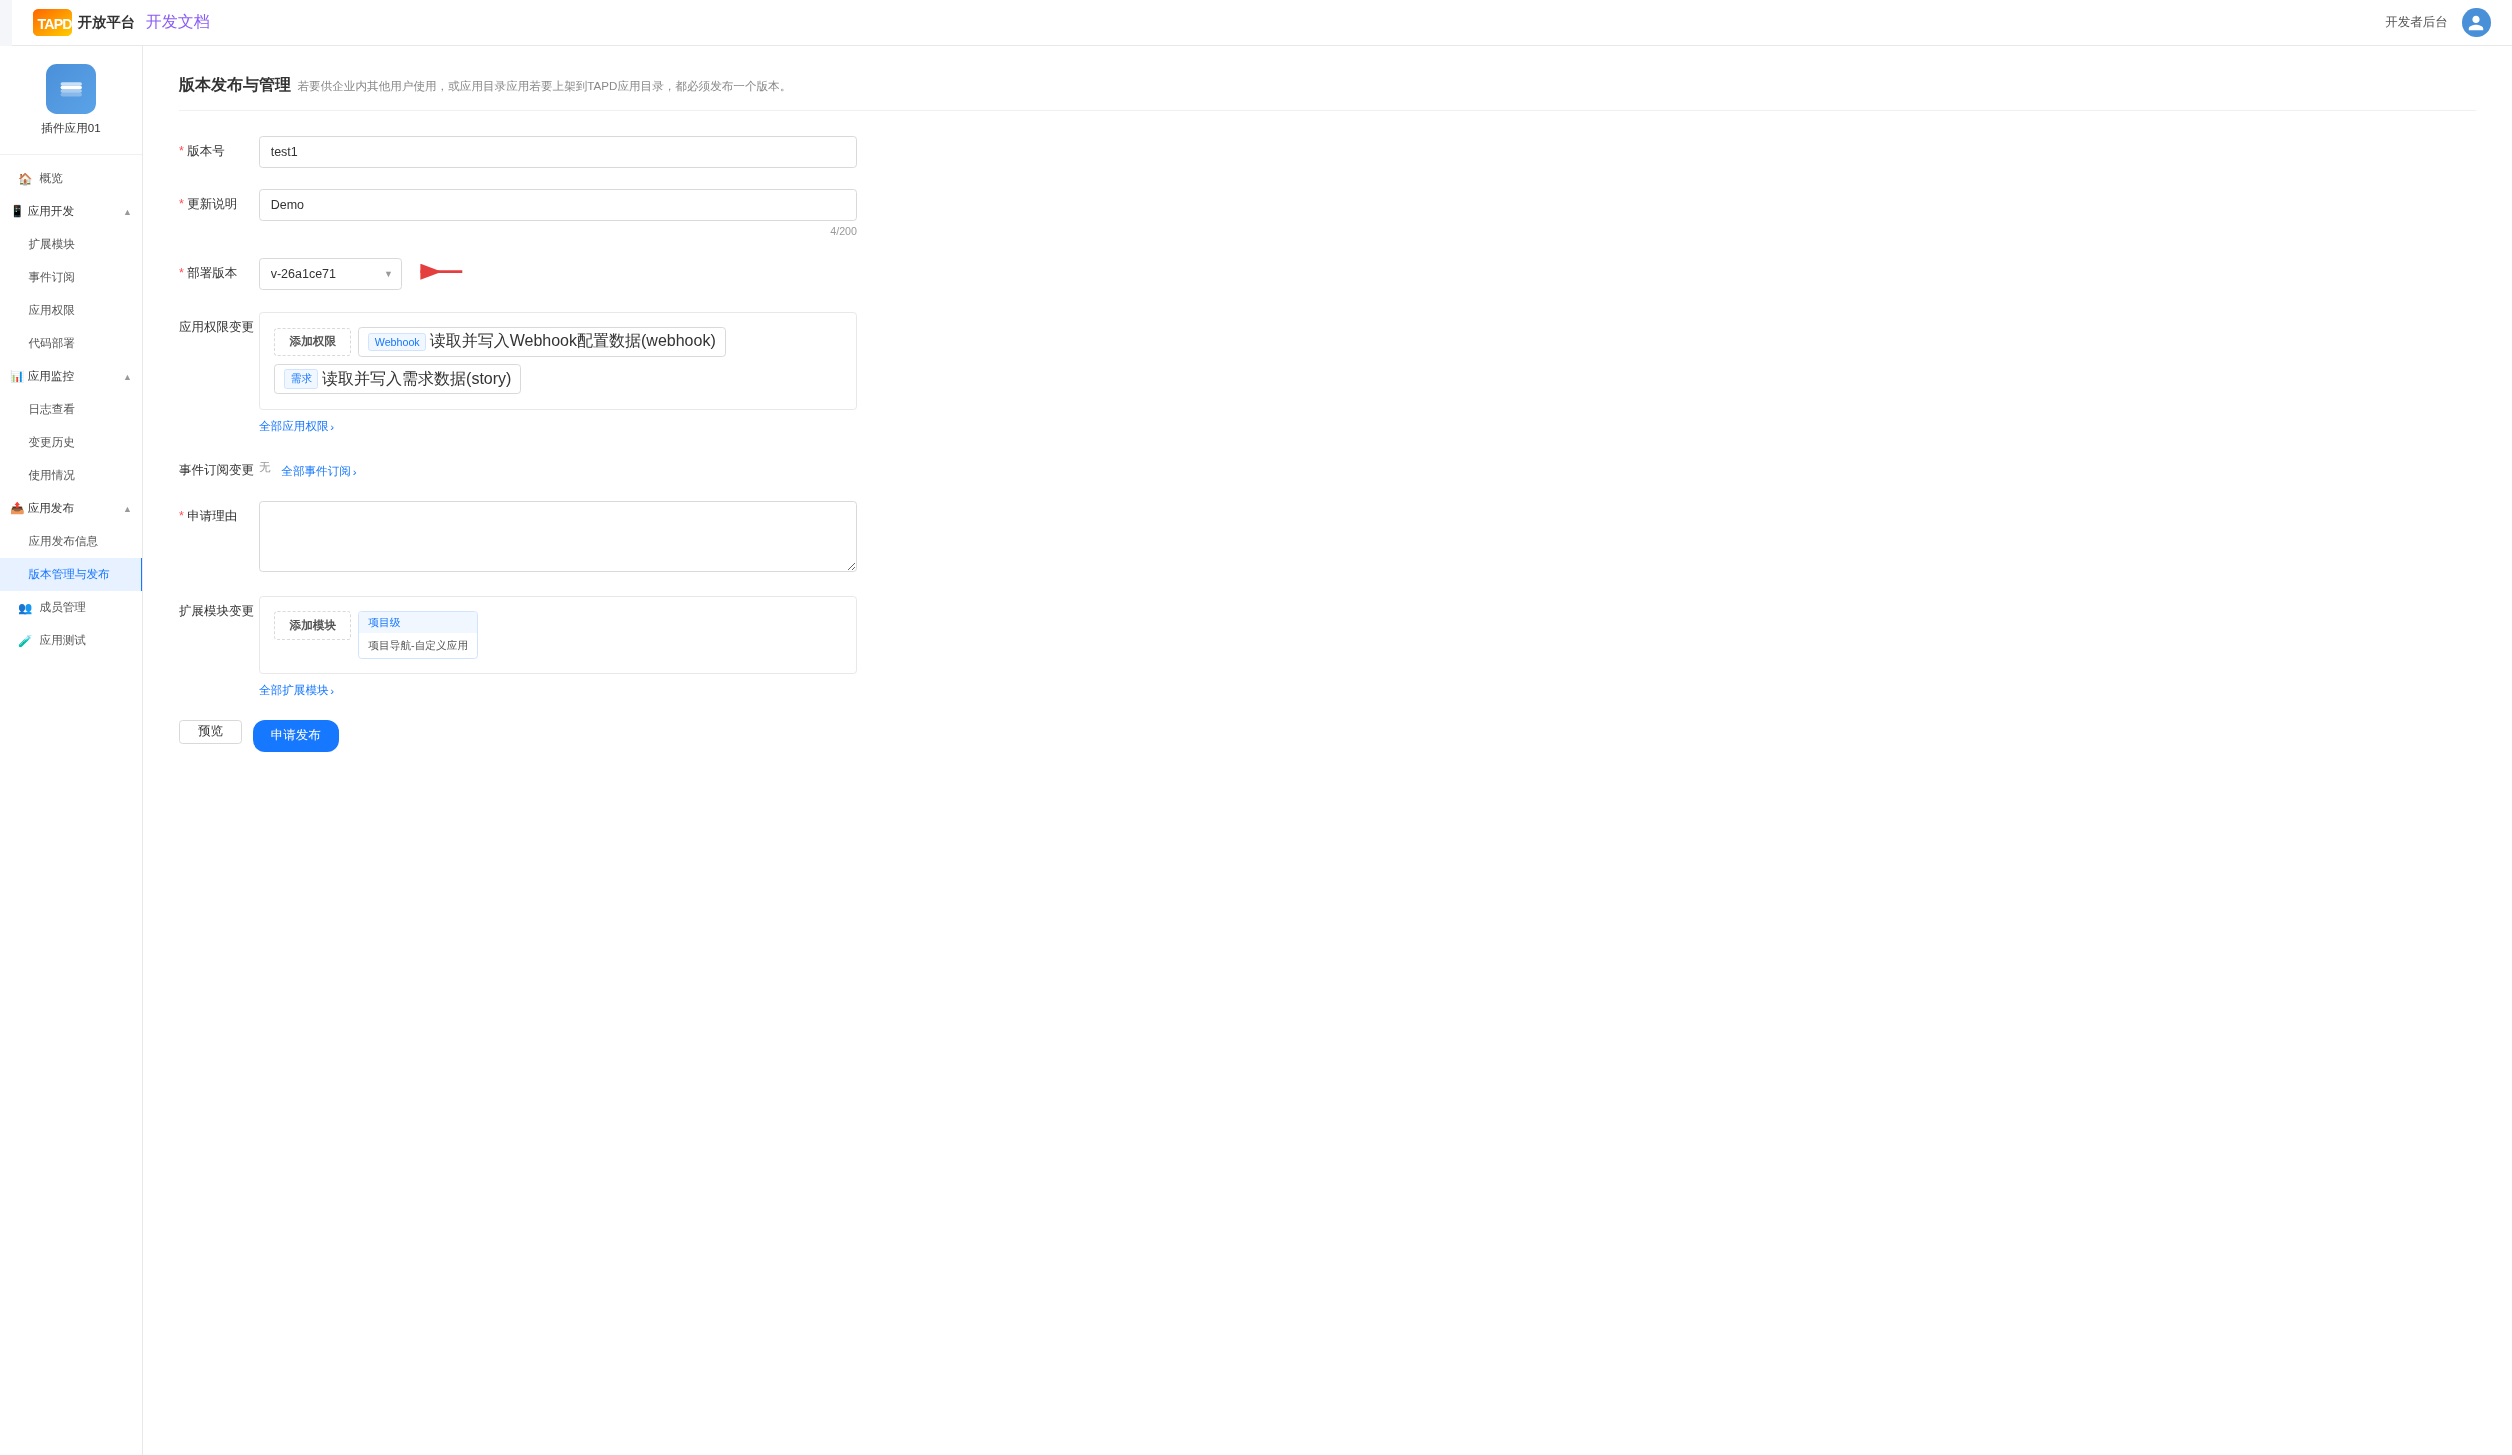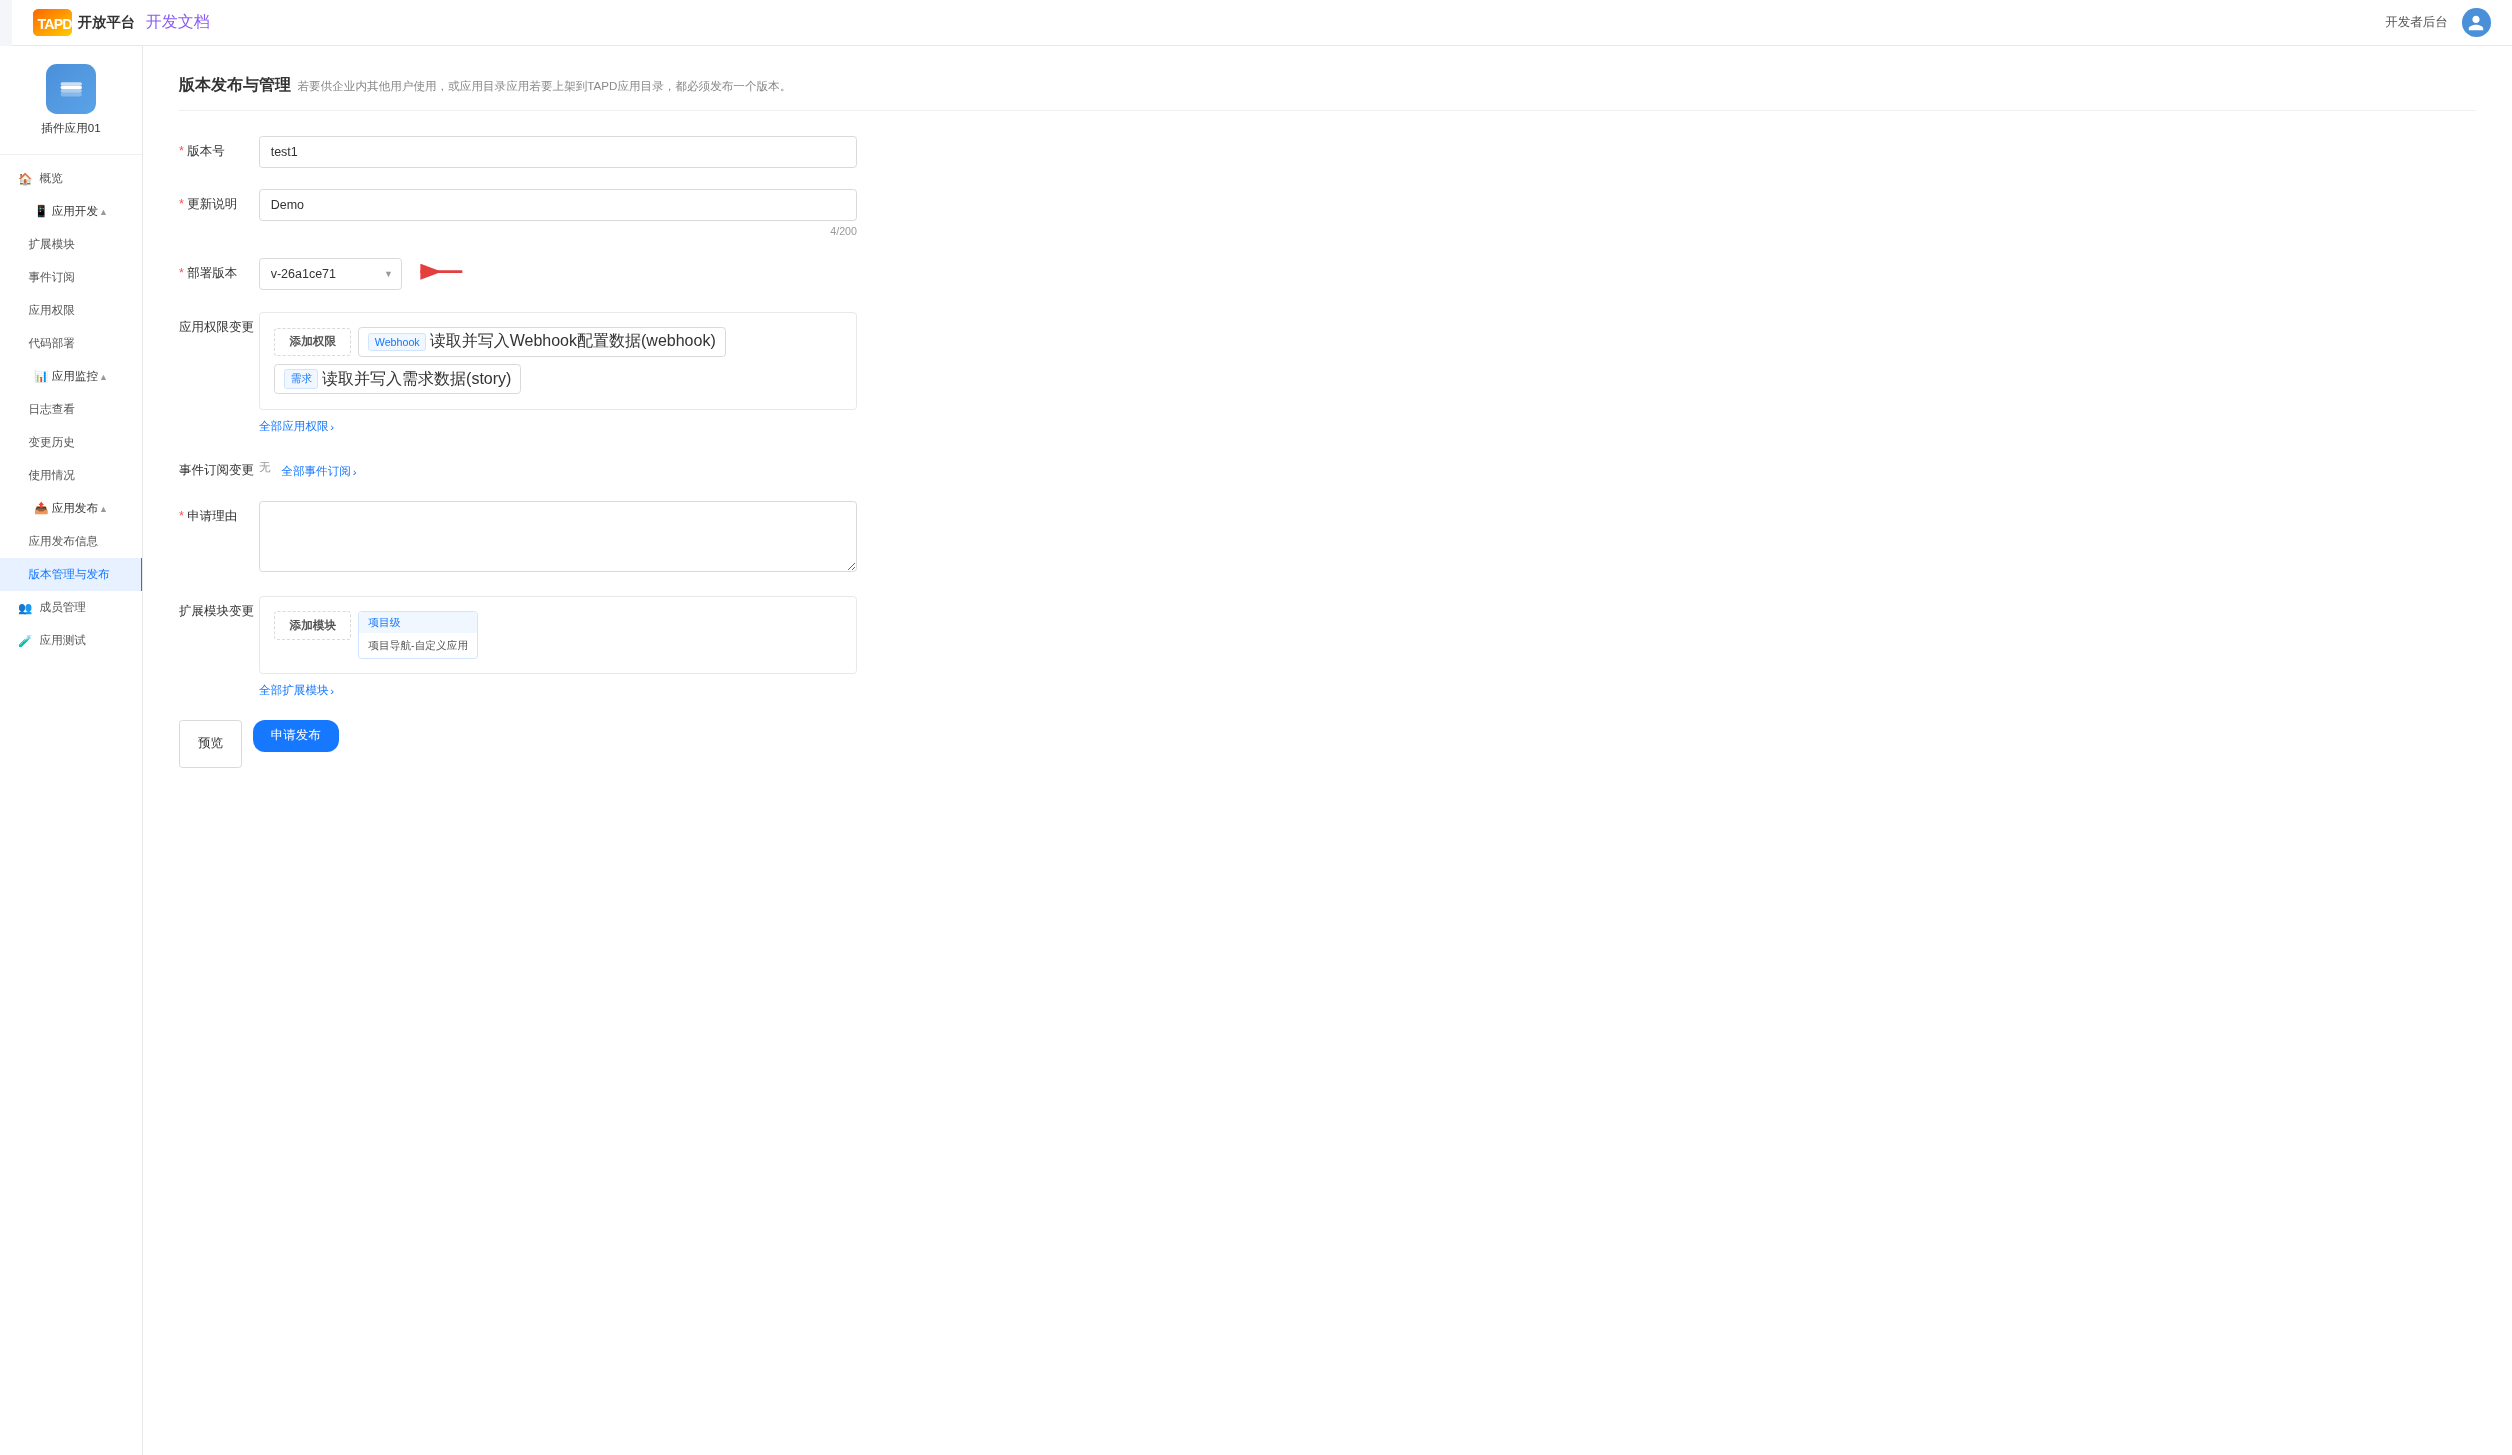--- a/index.html
+++ b/index.html
@@ -41,21 +41,21 @@
     .nav-item {
       display: flex; align-items: center; gap: 7.1px;
       padding: 9px 18px; cursor: pointer; color: #555; font-size: 11.6px;
       transition: background 0.2s;
     }
     .nav-item.active { color: #1677ff; background: #e8f1ff; }
     .nav-item.sub { padding-left: 28.5px; font-size: 11.6px; }
     .nav-item.sub.active { color: #1677ff; background: #e8f1ff; border-right: 1.8px solid #1677ff; }
     .nav-group-title {
       display: flex; align-items: center; justify-content: space-between;
-      padding: 9px 34px; font-size: 11.6px; color: #333; font-weight: 500; cursor: pointer;
+      padding: 9px 10px; font-size: 11.6px; color: #333; font-weight: 500; cursor: pointer;
     }
     .chevron { font-size: 9px; color: #999; }
 
     
     .main { flex: 1; padding: 28.5px 36px; background: #fff; }
     .page-header { margin-bottom: 25px; border-bottom: 0.9px solid #f0f0f0; padding-bottom: 14.3px; }
     .page-title { font-size: 16px; font-weight: 700; color: #333; display: inline; margin-right: 3px; }
     .page-subtitle { font-size: 11.6px; color: #888; }
 
     .form-section { max-width: 678px; }
@@ -109,21 +109,21 @@
     
     .module-box { border: 0.9px solid #e8e8e8; border-radius: 3.6px; padding: 14.3px; }
     .module-tags { display: flex; gap: 7.1px; flex-wrap: wrap; align-items: flex-start; }
     .module-card { border: 0.9px solid #d0e4ff; border-radius: 3.6px; background: #fff; min-width: 89px; }
     .module-card-header { background: #f0f7ff; padding: 3.6px 9px; font-size: 10.7px; color: #1677ff; border-radius: 2.7px 2.7px 0 0; display: flex; align-items: center; gap: 3.6px; }
     .module-card-body { padding: 5.4px 9px; font-size: 10.7px; color: #555; }
 
     
     .btn-row { display: flex; gap: 10.7px; margin-top: 7.1px; }
     .btn-preview {
-      height: 48px; padding: 0 18px; border: 0.9px solid #d9d9d9; border-radius: 3.6px;
+      height: 24px; padding: 0 18px; border: 0.9px solid #d9d9d9; border-radius: 3.6px;
       background: #fff; font-size: 12.5px; color: #333; cursor: pointer;
     }
     .btn-submit {
       height: 32px; padding: 0 18px; border: none; border-radius: 12px;
       background: #1677ff; font-size: 12.5px; color: #fff; cursor: pointer;
     }
   </style>
 </head>
 <body>
 

